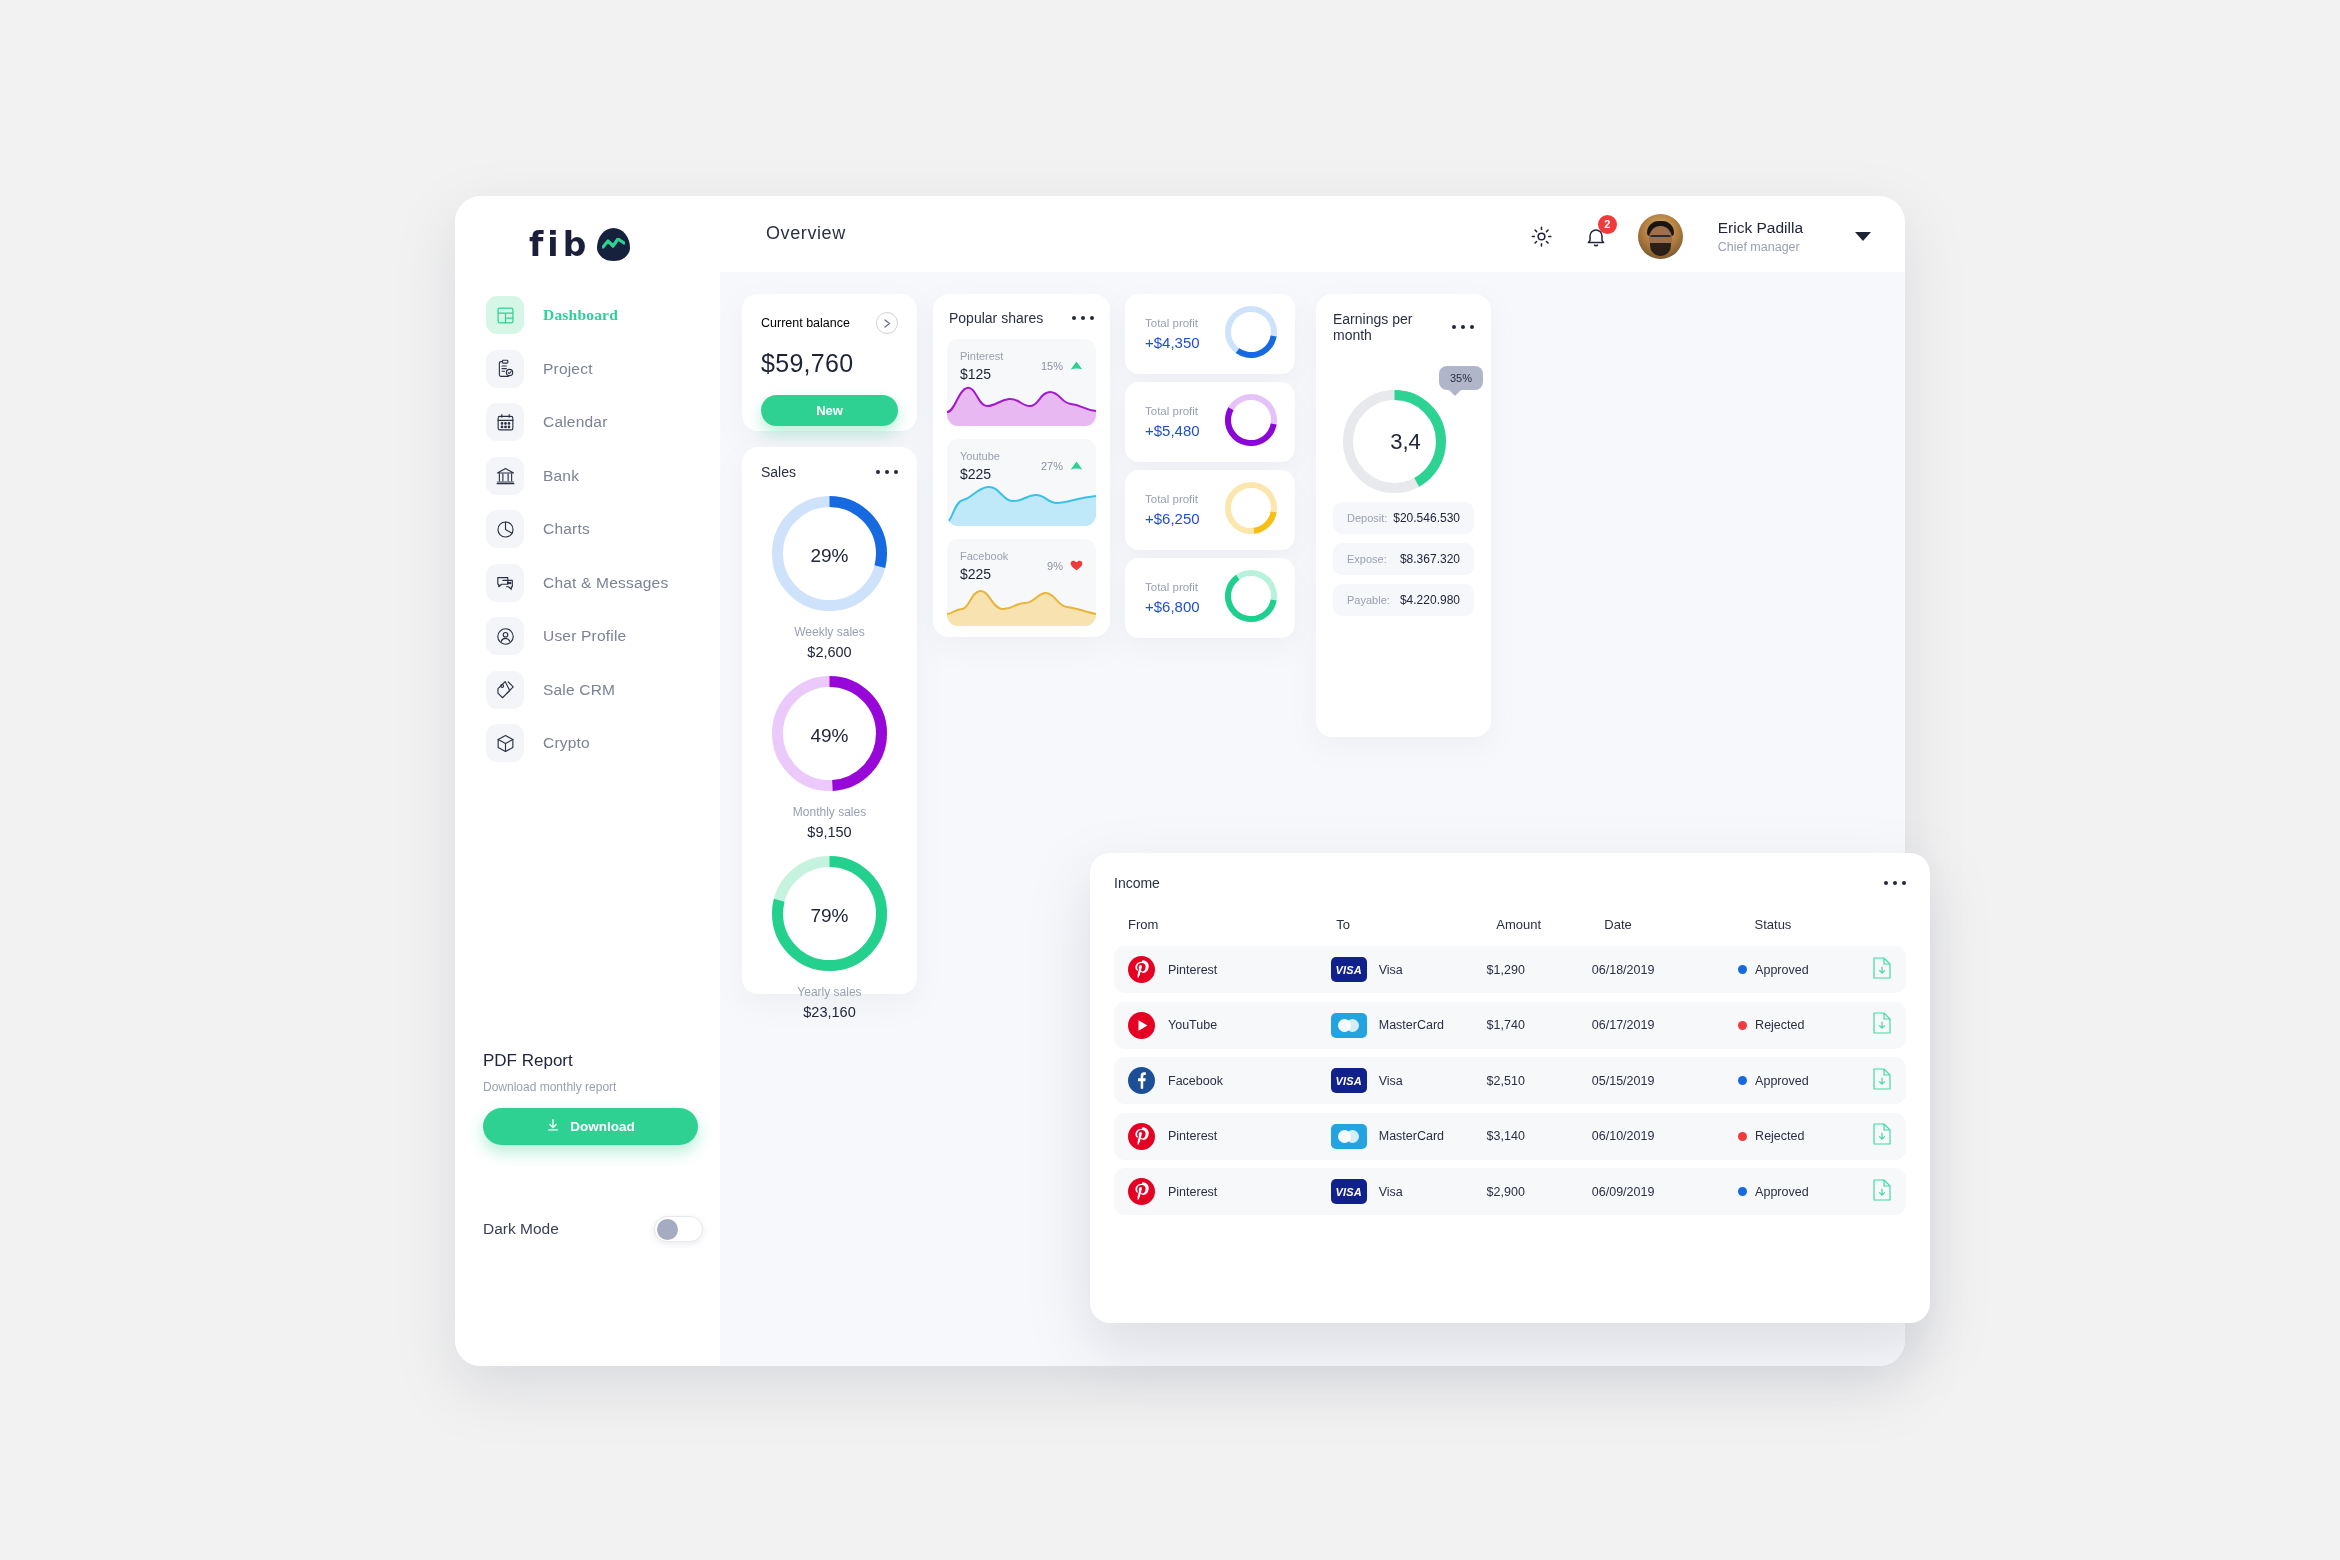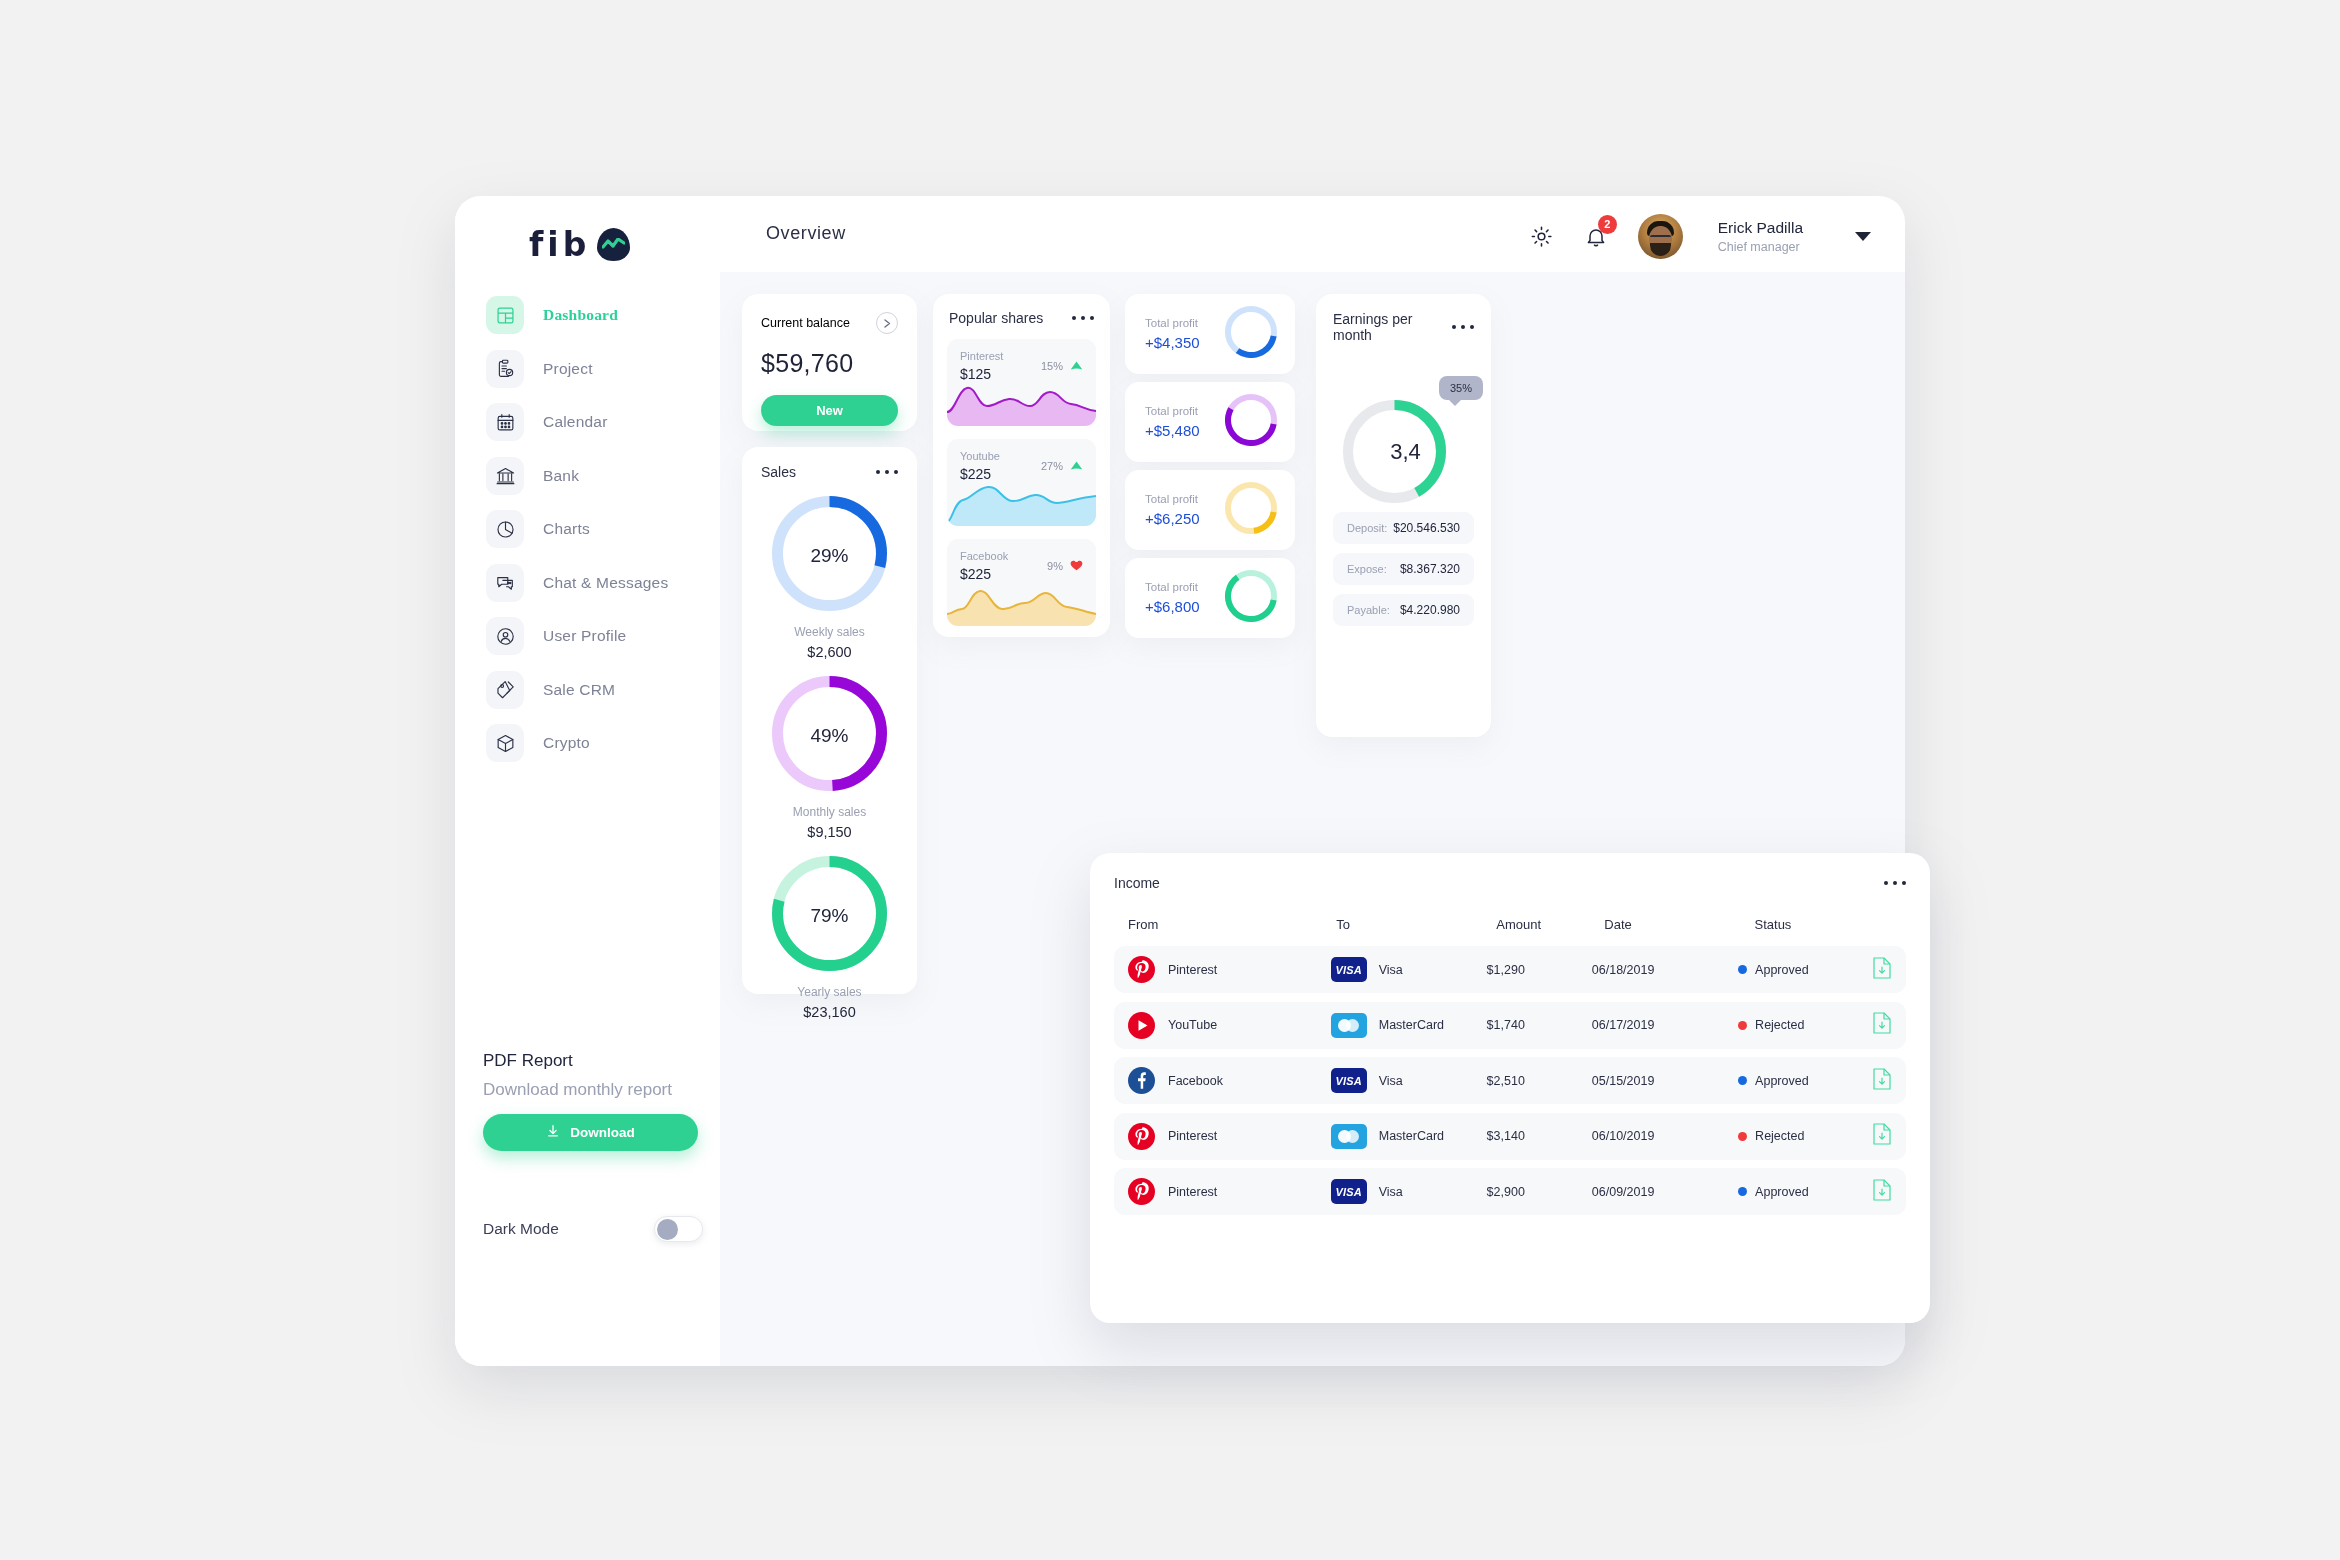--- a/index.html
+++ b/index.html
@@ -51,21 +51,21 @@
     width: 38px; height: 38px; border-radius: 11px;
     background: #f4f5f8; display: flex; align-items: center; justify-content: center;
     flex: none;
   }
   .nav-item.active .nav-icon { background: #d6f7e8; }
   .nav-label { font-size: 15.5px; color: #7d8296; letter-spacing: .2px; }
   .nav-item.active .nav-label { color: #2ad19a; font-weight: 700; font-family: Liberation Serif, serif; }
 
   .pdf-block { position: absolute; left: 28px; top: 855px; width: 215px; }
   .pdf-title { font-size: 17px; color: #22263c; font-weight: 400; }
-  .pdf-sub { font-size: 17px; color: #9aa0b2; margin-top: 9px; }
+  .pdf-sub { font-size: 12px; color: #9aa0b2; margin-top: 9px; }
   .dl-btn {
     margin-top: 14px; width: 215px; height: 37px; border: none; cursor: pointer;
     border-radius: 19px; background: #2fd193; color: #fff;
     font-size: 13.5px; font-weight: 700; font-family: "Liberation Sans", sans-serif;
     display: flex; align-items: center; justify-content: center; gap: 10px;
     box-shadow: 0 7px 16px rgba(47,209,147,0.35);
   }
   .darkmode-row {
     position: absolute; left: 28px; top: 1020px; width: 220px;
     display: flex; align-items: center; justify-content: space-between;
@@ -188,21 +188,21 @@
     height: 80px; margin-bottom: 8px; border-radius: 14px; background: #fff;
     box-shadow: 0 10px 26px rgba(130,135,158,.08);
     display: flex; align-items: center; justify-content: space-between; padding: 0 18px 0 20px;
   }
   .profit-label { font-size: 11.5px; color: #9aa0b2; }
   .profit-value { font-size: 15px; color: #1d4ed8; margin-top: 5px; }
 
   
   #earnings-card { position: absolute; left: 596px; top: 22px; width: 175px; height: 443px; padding: 17px 17px 0; }
   .earn-head { display: flex; align-items: center; justify-content: space-between; }
-  .earn-ring-wrap { position: relative; margin: 35px auto 0; width: 145px; height: 125px; }
+  .earn-ring-wrap { position: relative; margin: 25px auto 0; width: 145px; height: 125px; }
   .bubble {
     position: absolute; right: -5px; top: -2px; background: #b0b5ca; color: #2a2f45;
     font-size: 11px; border-radius: 8px; padding: 6px 11px; font-weight: 400;
   }
   .bubble:after {
     content: ""; position: absolute; left: 9px; bottom: -6px;
     border-left: 7px solid transparent; border-right: 7px solid transparent;
     border-top: 7px solid #b0b5ca;
   }
   .earn-center {

